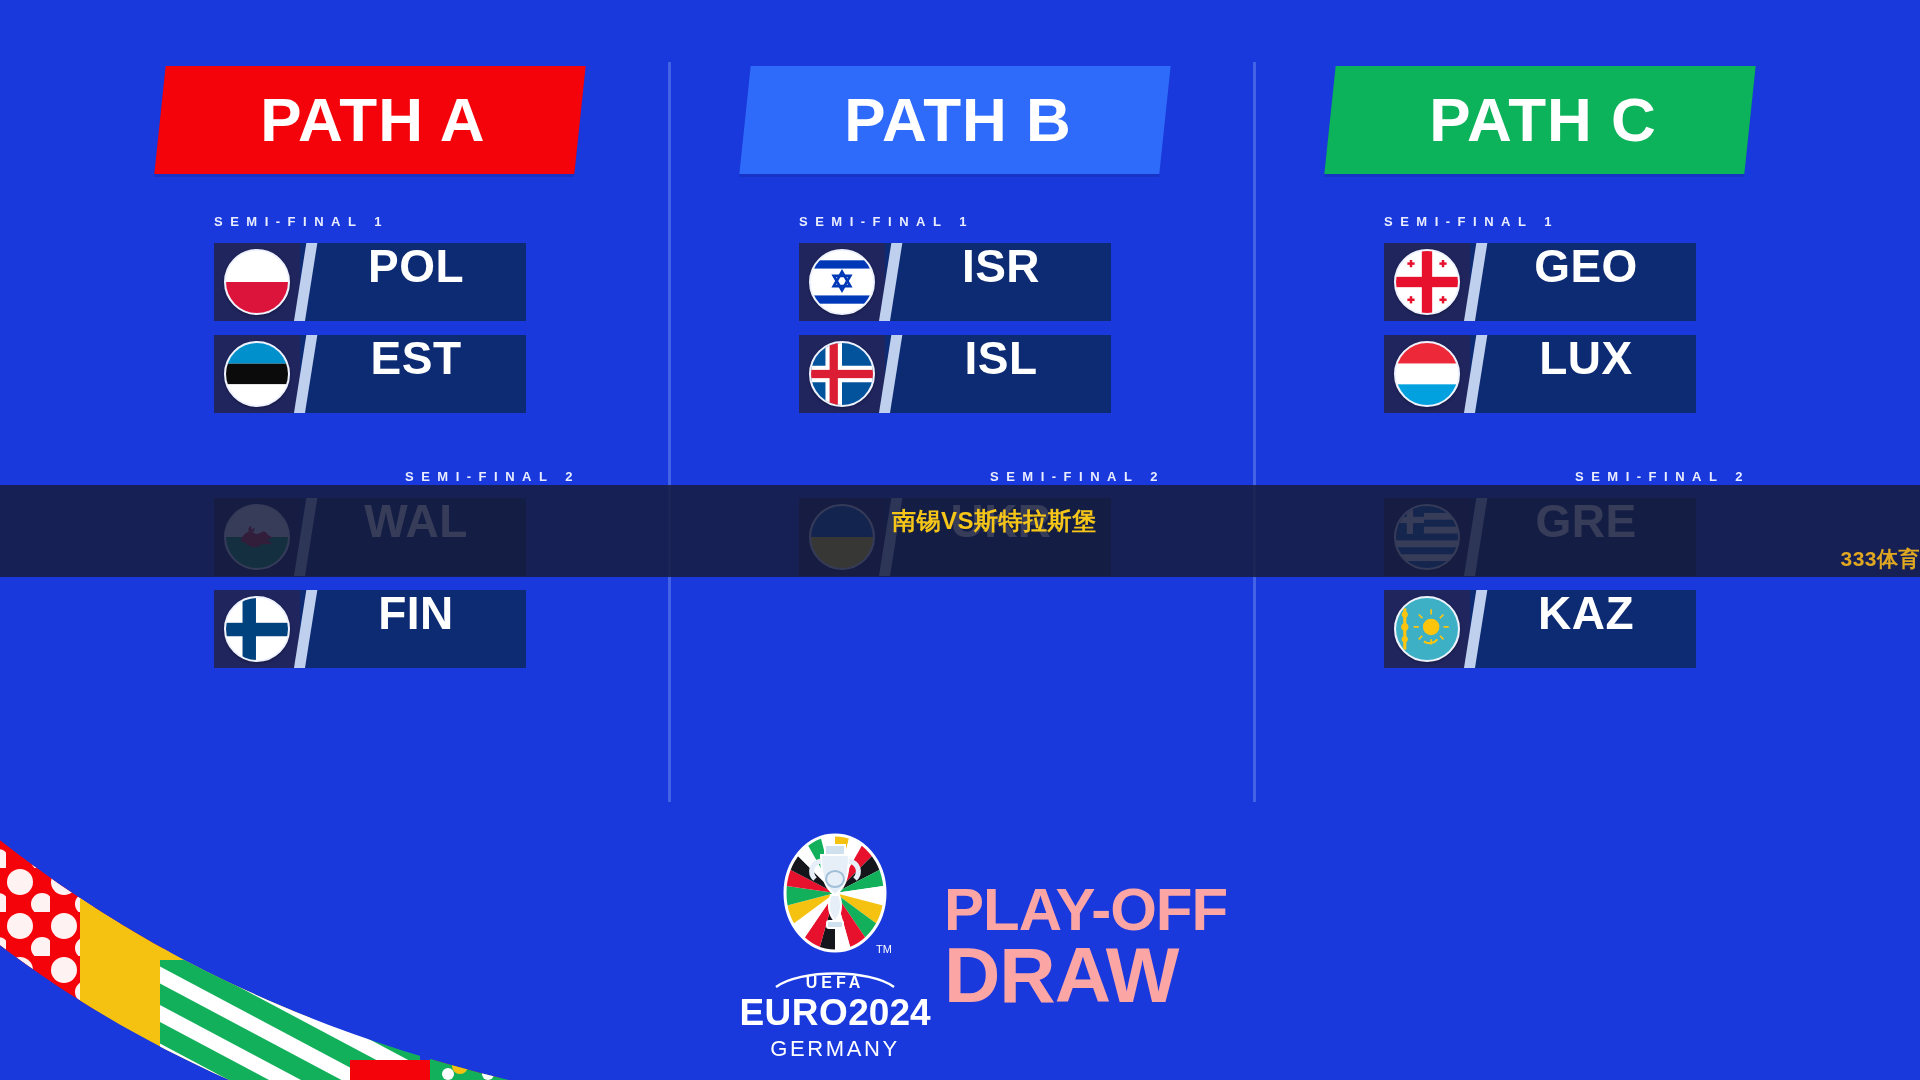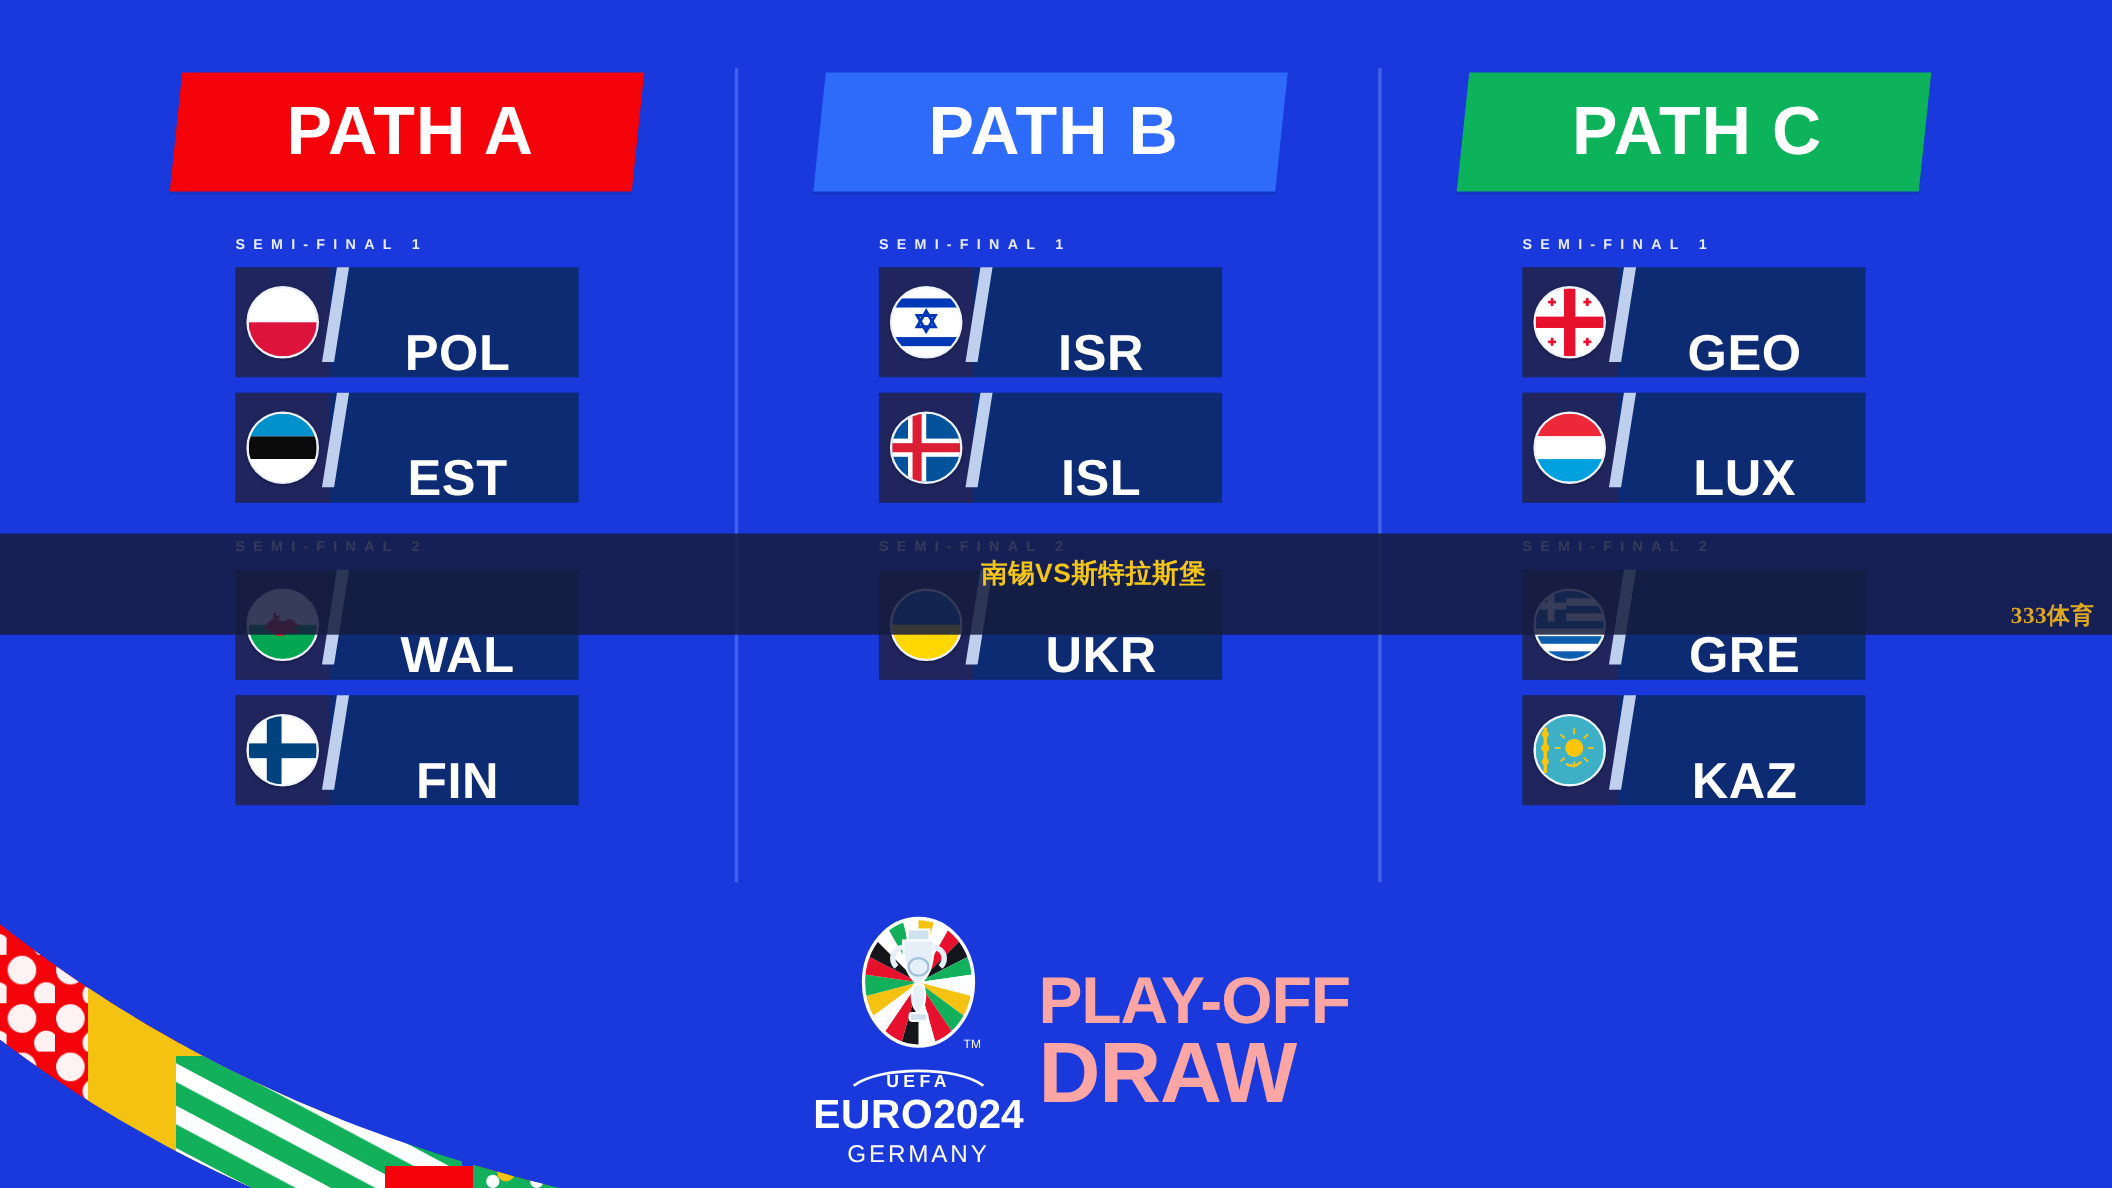--- a/index.html
+++ b/index.html
@@ -30,25 +30,25 @@
   .banner span{
     transform:skewX(6deg);
     display:block;width:100%;
     color:#ffffff;font-weight:800;font-size:62px;letter-spacing:1px;
     text-align:center;line-height:1;padding-left:6px;
   }
   .sf-label{
     margin-top:40px;color:#e9edff;font-size:13px;font-weight:700;
     letter-spacing:7.5px;padding-left:54px;white-space:nowrap;
   }
-  .sf-label.second{margin-top:32px;}
+  .sf-label.second{margin-top:56px;text-align:right;}
 
   .row{
-    position:relative;height:100px;margin-top:14px;margin-left:54px;width:312px;
-    background:#0d2b73;display:flex;align-items:flex-end;overflow:hidden;
+    position:relative;height:78px;margin-top:14px;margin-left:54px;width:312px;
+    background:#0d2b73;display:flex;align-items:flex-start;overflow:hidden;
   }
   .row .flagcell{
     position:relative;width:86px;height:100%;
     background:#20255e;display:flex;align-items:center;justify-content:center;
   }
   .row .slash{
     position:absolute;left:86px;top:-6px;width:11px;height:92px;
     background:#bfd0ef;transform:skewX(-9deg);
   }
   .row .code{
@@ -78,22 +78,22 @@
   
   .overlay-bar{
     position:absolute;left:0;right:0;top:485px;height:92px;
     background:rgba(22,28,62,.86);z-index:40;
   }
   .overlay-cn{
     position:absolute;left:892px;top:505px;color:#f5c518;
     font-size:24px;font-weight:700;letter-spacing:.5px;z-index:41;white-space:nowrap;
   }
   .overlay-brand{
-    position:absolute;right:16px;top:545px;color:#e0a820;
-    font-size:21px;font-weight:600;letter-spacing:.5px;z-index:41;white-space:nowrap;font-family:Liberation Serif, serif;
+    position:absolute;right:0px;top:545px;color:#e0a820;
+    font-size:21px;font-weight:600;letter-spacing:.5px;z-index:41;white-space:nowrap;
   }
 </style>
 </head>
 <body>
 
 <div id="stage">
 
   <div class="ribbon-wrap">
     <svg class="ribbon" viewBox="0 0 900 640" preserveAspectRatio="none" aria-hidden="true">
       <defs>

